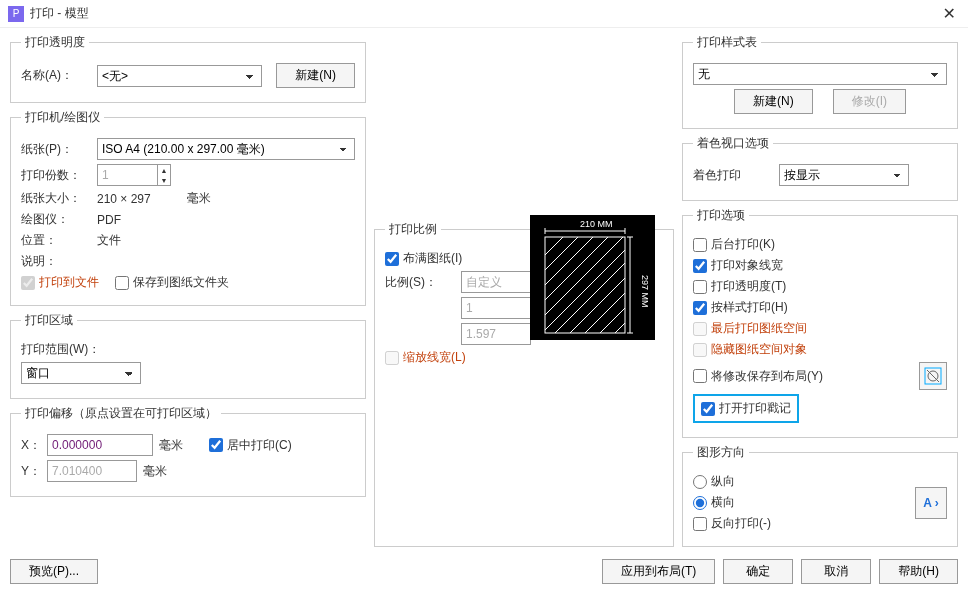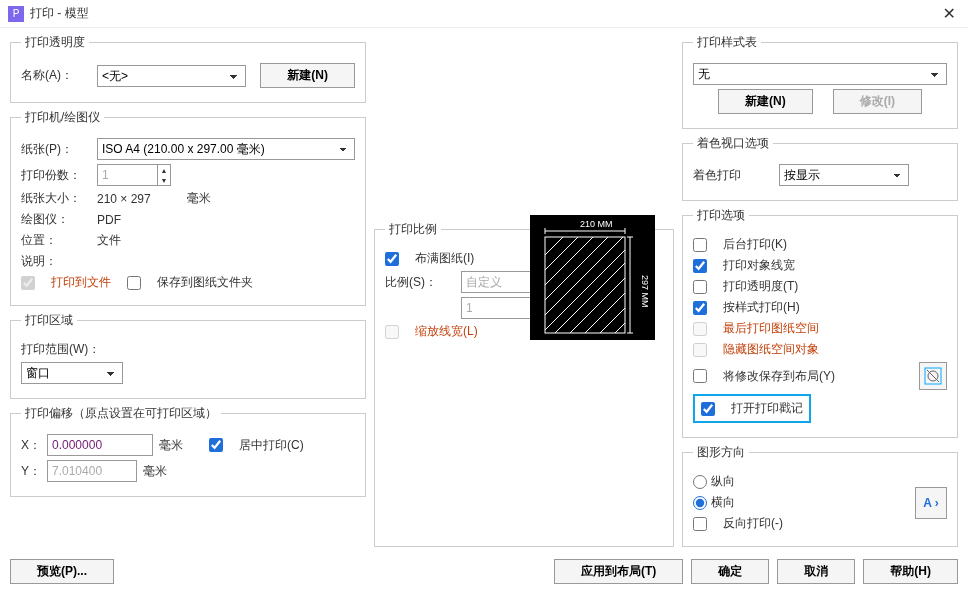--- a/index.html
+++ b/index.html
@@ -10,27 +10,27 @@
 .content { display: flex; padding: 6px 10px; gap: 8px; }
 .left-col { width: 356px; display: flex; flex-direction: column; gap: 6px; }
 .mid-col { width: 300px; display: flex; flex-direction: column; gap: 6px; }
 .right-col { flex: 1; display: flex; flex-direction: column; gap: 6px; }
 fieldset { border: 1px solid #ccc; padding: 8px 10px 10px 10px; }
 legend { padding: 0 4px; font-size: 12px; }
 .row { display: flex; align-items: center; margin: 4px 0; gap: 6px; }
 .row .lbl { width: 70px; }
 select, input[type=text] { border: 1px solid #999; padding: 2px 4px; font-size: 12px; height: 22px; background: #fff; }
 select { appearance: none; padding-right: 18px; background-image: linear-gradient(45deg, transparent 50%, #333 50%), linear-gradient(135deg, #333 50%, transparent 50%); background-position: calc(100% - 11px) 9px, calc(100% - 7px) 9px; background-size: 4px 4px, 4px 4px; background-repeat: no-repeat; }
-.btn { border: 1px solid #999; background: #f5f5f5; padding: 3px 26px; font-size: 12px; cursor: pointer; min-width: 70px; text-align: center; font-weight: bold; }
+.btn { border: 1px solid #999; background: #f5f5f5; padding: 3px 18px; font-size: 12px; cursor: pointer; min-width: 70px; text-align: center; }
 .btn:disabled, .btn.disabled { color: #aaa; cursor: default; }
 .spinner { display: flex; }
 .spinner input { width: 60px; border-right: 0; }
 .spinner .arrows { display: flex; flex-direction: column; border: 1px solid #999; width: 14px; }
 .spinner .arrows span { flex: 1; display: flex; align-items: center; justify-content: center; font-size: 7px; line-height: 1; cursor: pointer; }
-.checkbox { display: flex; align-items: center; gap: 16px; }
+.checkbox { display: flex; align-items: center; gap: 4px; }
 .checkbox input { width: 14px; height: 14px; }
 .checkbox input:disabled + span { color: #c2410c; }
 .checkbox .disabled-text { color: #aaa; }
 .preview-box { width: 125px; height: 125px; background: #000; position: absolute; top: 215px; left: 530px; display: flex; align-items: center; justify-content: center; }
 .preview-box svg { display: block; }
 .highlight-box { border: 2px solid #0ea5e9; padding: 4px 6px; display: inline-flex; align-items: center; gap: 4px; }
 .radio-row { display: flex; align-items: center; gap: 4px; margin: 4px 0; }
 .radio-row input { width: 14px; height: 14px; }
 .icon-btn { width: 28px; height: 28px; border: 1px solid #999; display: flex; align-items: center; justify-content: center; cursor: pointer; background: #f5f5f5; }
 .footer { display: flex; padding: 6px 10px; gap: 8px; align-items: center; }
@@ -104,21 +104,21 @@
         </label>
       </div>
     </fieldset>
 
     <fieldset>
       <legend>打印区域</legend>
       <div class="row">
         <span>打印范围(W)：</span>
       </div>
       <div class="row">
-        <select style="width:102px">
+        <select style="width:120px">
           <option>窗口</option>
         </select>
       </div>
     </fieldset>
 
     <fieldset>
       <legend>打印偏移（原点设置在可打印区域）</legend>
       <div class="row">
         <span style="width:20px">X：</span>
         <input type="text" style="width: 106px; color: #701a75;" value="0.000000">
@@ -152,20 +152,25 @@
           <option>自定义</option>
         </select>
       </div>
       <div class="row">
         <span class="lbl"></span>
         <input type="text" style="width: 70px; color: rgb(170, 170, 170);" value="1">
         <select style="width:80px">
           <option>毫米</option>
         </select>
         <span>=</span>
+      </div>
+      <div class="row">
+        <span class="lbl"></span>
+        <input type="text" style="width: 70px; color: rgb(170, 170, 170);" value="1.597">
+        <span style="margin-left:8px">单位</span>
       </div>
       <div class="row">
         <label class="checkbox">
           <input type="checkbox" disabled="" style="">
           <span class="disabled-text">缩放线宽(L)</span>
         </label>
       </div>
     </fieldset>
   </div>
 

